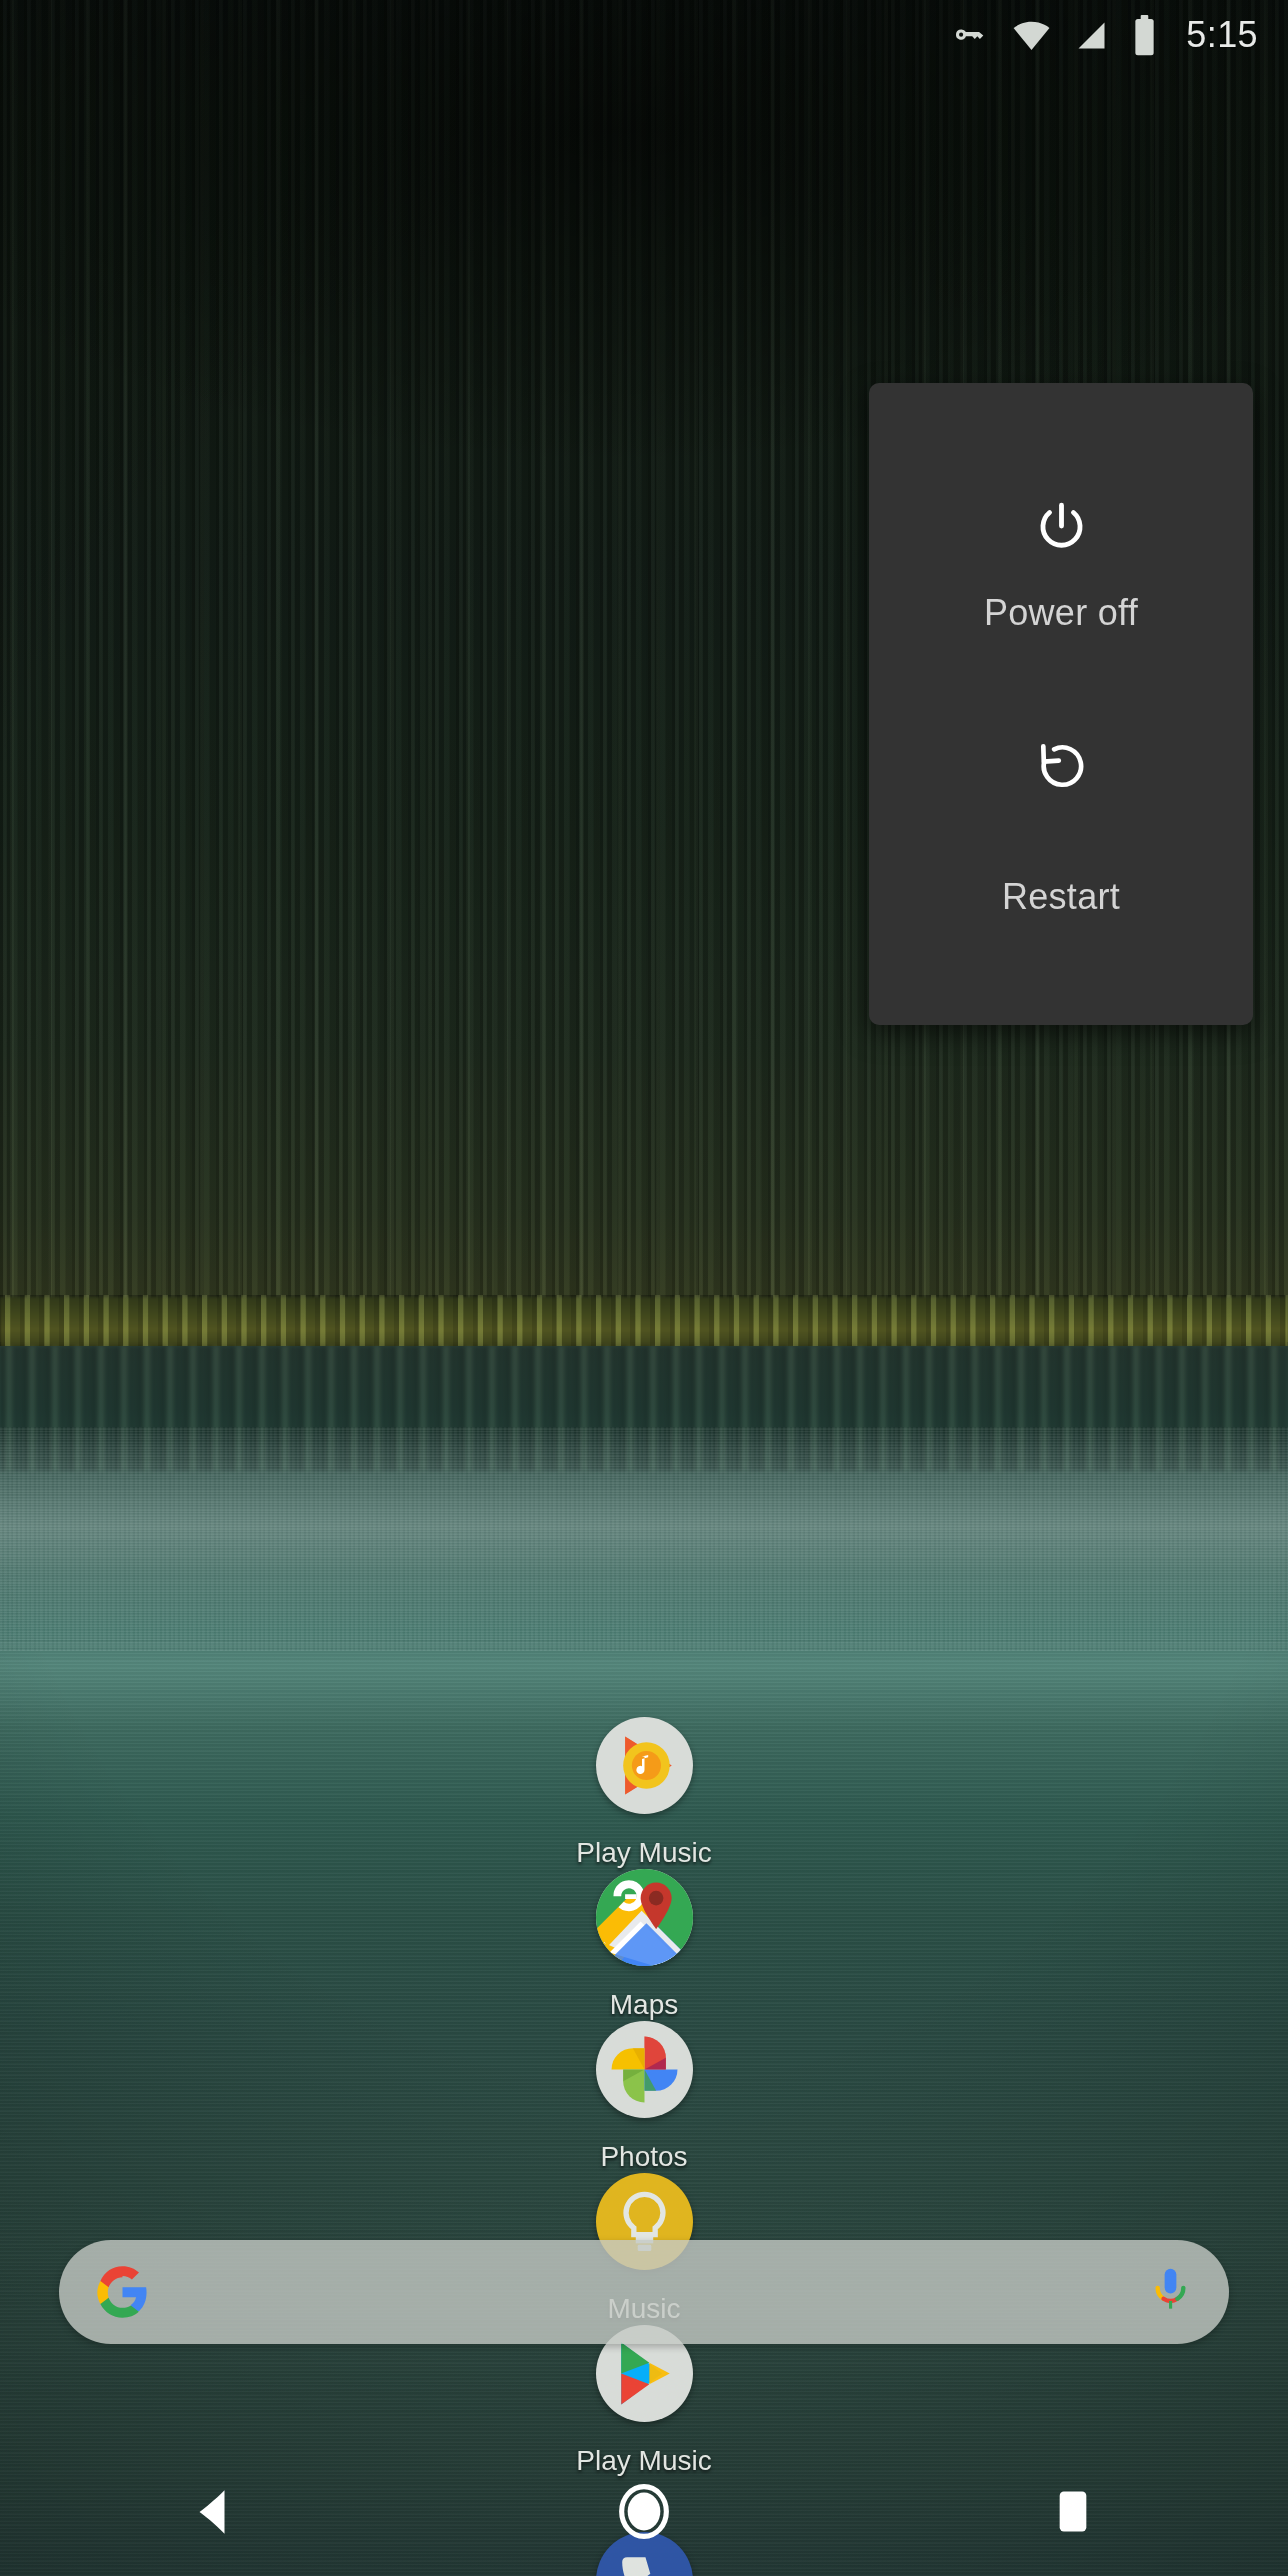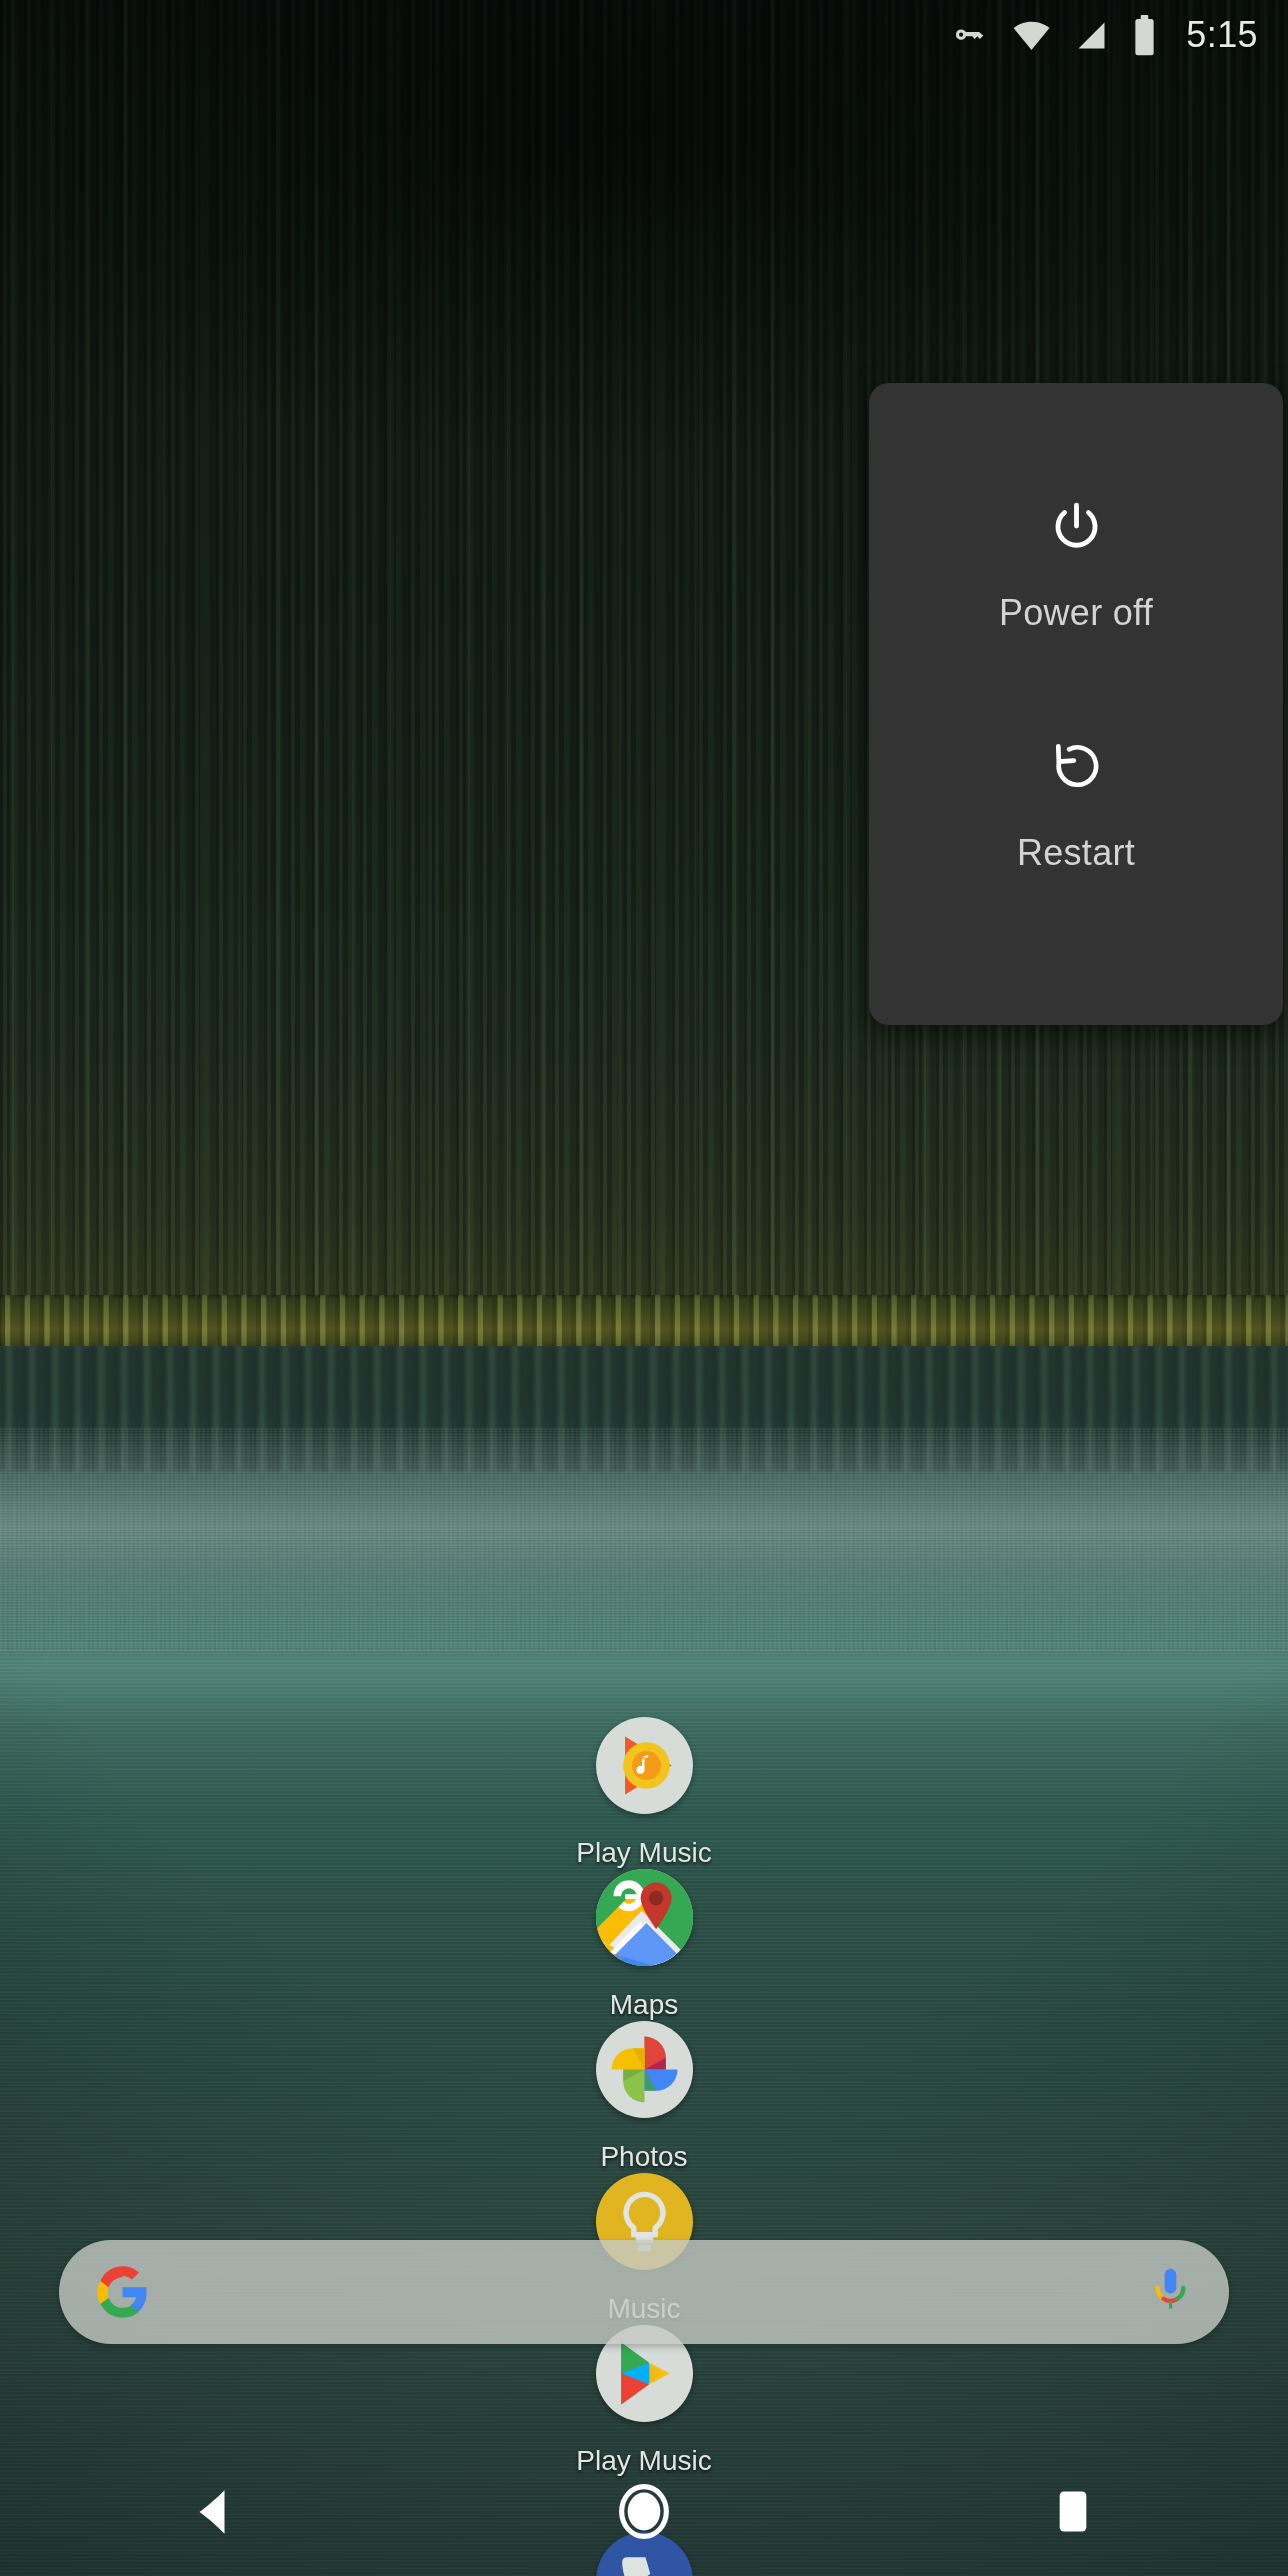--- a/index.html
+++ b/index.html
@@ -110,32 +110,32 @@
   }
   #status-bar .sb-icon { display:flex; align-items:center; }
   #status-clock {
     color:#e8eae8; font-size:36px; letter-spacing:0.4px;
     margin-left:7.2px; text-shadow:0 0.9px 1.8px rgba(0,0,0,.5);
   }
 
   
   #power-menu {
     position:absolute; left:869px; top:383px;
-    width:414px; height:642px;
-    background:#333333; border-radius:20px;
+    width:384px; height:642px;
+    background:#333333; border-radius:10px;
     box-shadow:0 9px 27px rgba(0,0,0,.55);
     display:flex; flex-direction:column;
     align-items:center; z-index:60;
   }
   .pm-item {
     width:100%; display:flex; flex-direction:column;
     align-items:center; cursor:pointer;
   }
   #power-off-item { margin-top:111px; }
-  #restart-item   { margin-top:100px; }
+  #restart-item   { margin-top:100px;gap:44px; }
   .pm-icon { height:66px; display:flex; align-items:center; justify-content:center; }
   .pm-label {
     margin-top:32px; color:#d4d4d4; font-size:36px; letter-spacing:0.3px;
   }
 
   
   #app-grid {
     position:absolute; left:0; top:1717px; width:1288px;
     z-index:30;
   }

